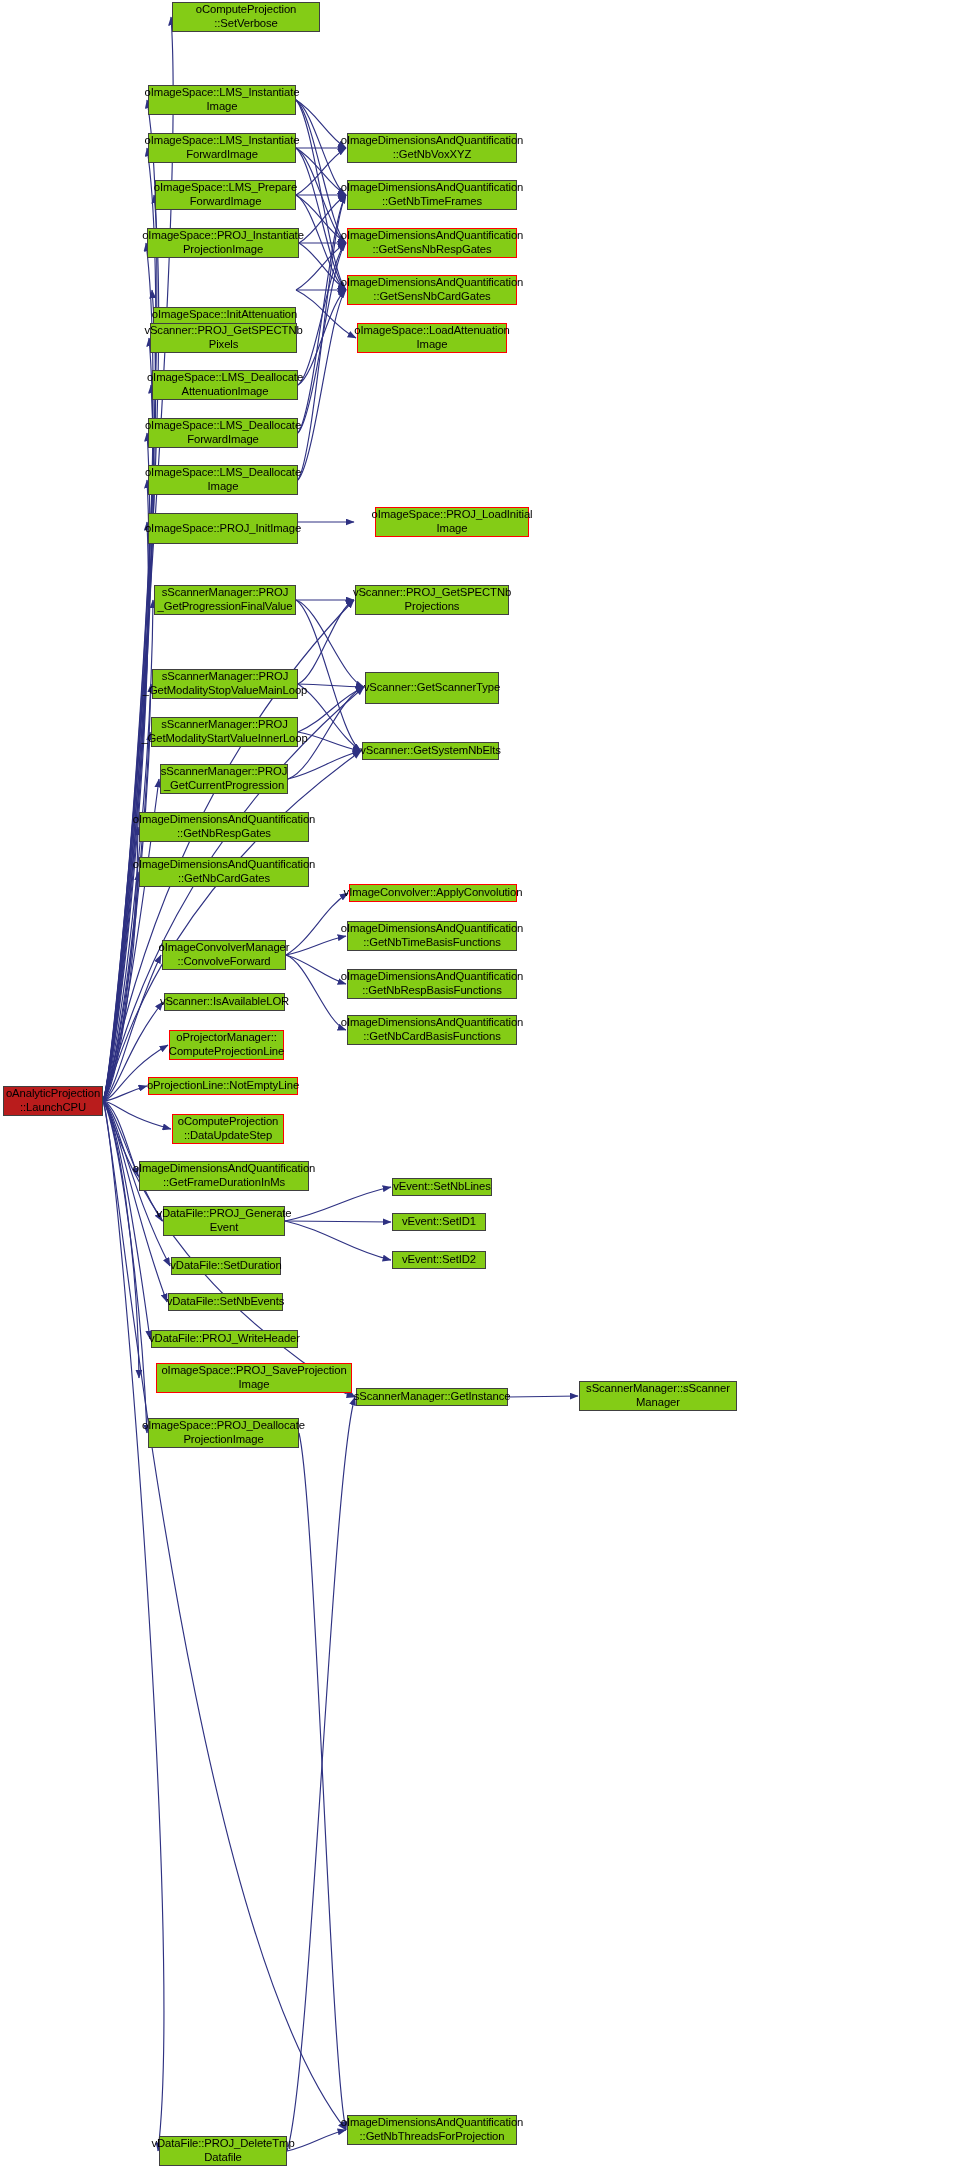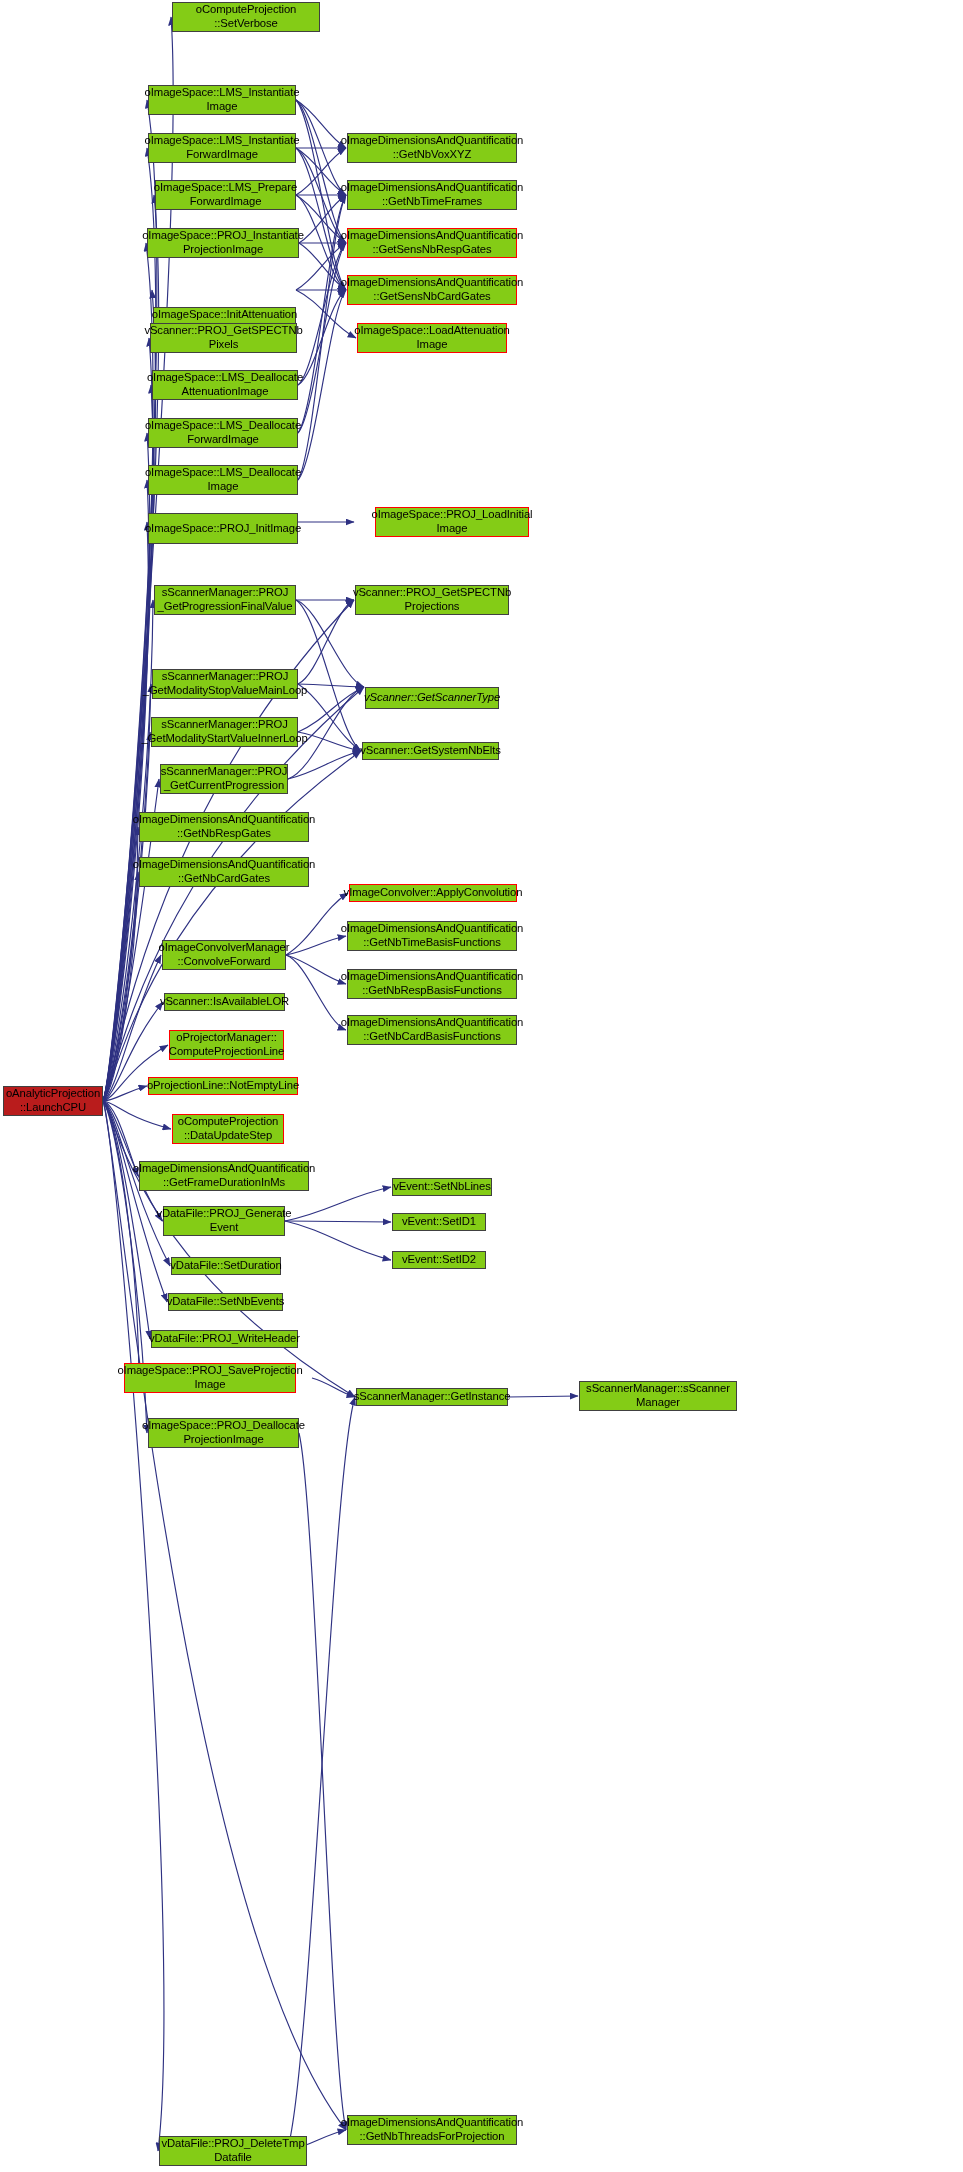--- a/index.html
+++ b/index.html
@@ -172,21 +172,21 @@
       <div class="node" style="left: 151px; top: 717px; width: 147px; height: 30px;">sScannerManager::PROJ
 _GetModalityStartValueInnerLoop</div>
       <div class="node" style="left: 160px; top: 764px; width: 128px; height: 30px;">sScannerManager::PROJ
 _GetCurrentProgression</div>
       <div class="node" style="left: 139px; top: 812px; width: 170px; height: 30px;">oImageDimensionsAndQuantification
 ::GetNbRespGates</div>
       <div class="node" style="left: 139px; top: 857px; width: 170px; height: 30px;">oImageDimensionsAndQuantification
 ::GetNbCardGates</div>
       <div class="node" style="left: 355px; top: 585px; width: 154px; height: 30px;">vScanner::PROJ_GetSPECTNb
 Projections</div>
-      <div class="node" style="left: 365px; top: 687px; width: 134px; height: 22px; font-style: italic;">vScanner::GetScannerType</div>
+      <div class="node" style="left: 365px; top: 672px; width: 134px; height: 32px;">vScanner::GetScannerType</div>
       <div class="node" style="left: 362px; top: 742px; width: 137px; height: 18px;">vScanner::GetSystemNbElts</div>
       <div class="node" style="left: 162px; top: 940px; width: 124px; height: 30px;">oImageConvolverManager
 ::ConvolveForward</div>
       <div class="node" style="left: 164px; top: 993px; width: 121px; height: 18px;">vScanner::IsAvailableLOR</div>
       <div class="node red" style="left: 169px; top: 1030px; width: 115px; height: 30px;">oProjectorManager::
 ComputeProjectionLine</div>
       <div class="node red" style="left: 148px; top: 1077px; width: 150px; height: 18px;">oProjectionLine::NotEmptyLine</div>
       <div class="node red" style="left: 172px; top: 1114px; width: 112px; height: 30px;">oComputeProjection
 ::DataUpdateStep</div>
       <div class="node red" style="left: 349px; top: 884px; width: 168px; height: 18px;">vImageConvolver::ApplyConvolution</div>
@@ -196,25 +196,25 @@
 ::GetNbRespBasisFunctions</div>
       <div class="node" style="left: 347px; top: 1015px; width: 170px; height: 30px;">oImageDimensionsAndQuantification
 ::GetNbCardBasisFunctions</div>
       <div class="node" style="left: 139px; top: 1161px; width: 170px; height: 30px;">oImageDimensionsAndQuantification
 ::GetFrameDurationInMs</div>
       <div class="node" style="left: 163px; top: 1206px; width: 122px; height: 30px;">vDataFile::PROJ_Generate
 Event</div>
       <div class="node" style="left: 171px; top: 1257px; width: 110px; height: 18px;">vDataFile::SetDuration</div>
       <div class="node" style="left: 168px; top: 1293px; width: 115px; height: 18px;">vDataFile::SetNbEvents</div>
       <div class="node" style="left: 151px; top: 1330px; width: 147px; height: 18px;">vDataFile::PROJ_WriteHeader</div>
-      <div class="node red" style="left: 124px; top: 1363px; width: 172px; height: 30px; text-align: center;">oImageSpace::PROJ_SaveProjection
+      <div class="node red" style="left: 156px; top: 1363px; width: 196px; height: 30px; text-align: center;">oImageSpace::PROJ_SaveProjection
 Image</div>
       <div class="node" style="left: 148px; top: 1418px; width: 151px; height: 30px;">oImageSpace::PROJ_Deallocate
 ProjectionImage</div>
-      <div class="node" style="left: 159px; top: 2136px; width: 148px; height: 30px;">vDataFile::PROJ_DeleteTmp
+      <div class="node" style="left: 159px; top: 2136px; width: 128px; height: 30px;">vDataFile::PROJ_DeleteTmp
 Datafile</div>
       <div class="node" style="left: 392px; top: 1178px; width: 100px; height: 18px;">vEvent::SetNbLines</div>
       <div class="node" style="left: 392px; top: 1213px; width: 94px; height: 18px;">vEvent::SetID1</div>
       <div class="node" style="left: 392px; top: 1251px; width: 94px; height: 18px;">vEvent::SetID2</div>
       <div class="node" style="left: 356px; top: 1388px; width: 152px; height: 18px;">sScannerManager::GetInstance</div>
       <div class="node" style="left: 579px; top: 1381px; width: 158px; height: 30px;">sScannerManager::sScanner
 Manager</div>
       <div class="node" style="left: 347px; top: 2115px; width: 170px; height: 30px;">oImageDimensionsAndQuantification
 ::GetNbThreadsForProjection</div>
     </div>

